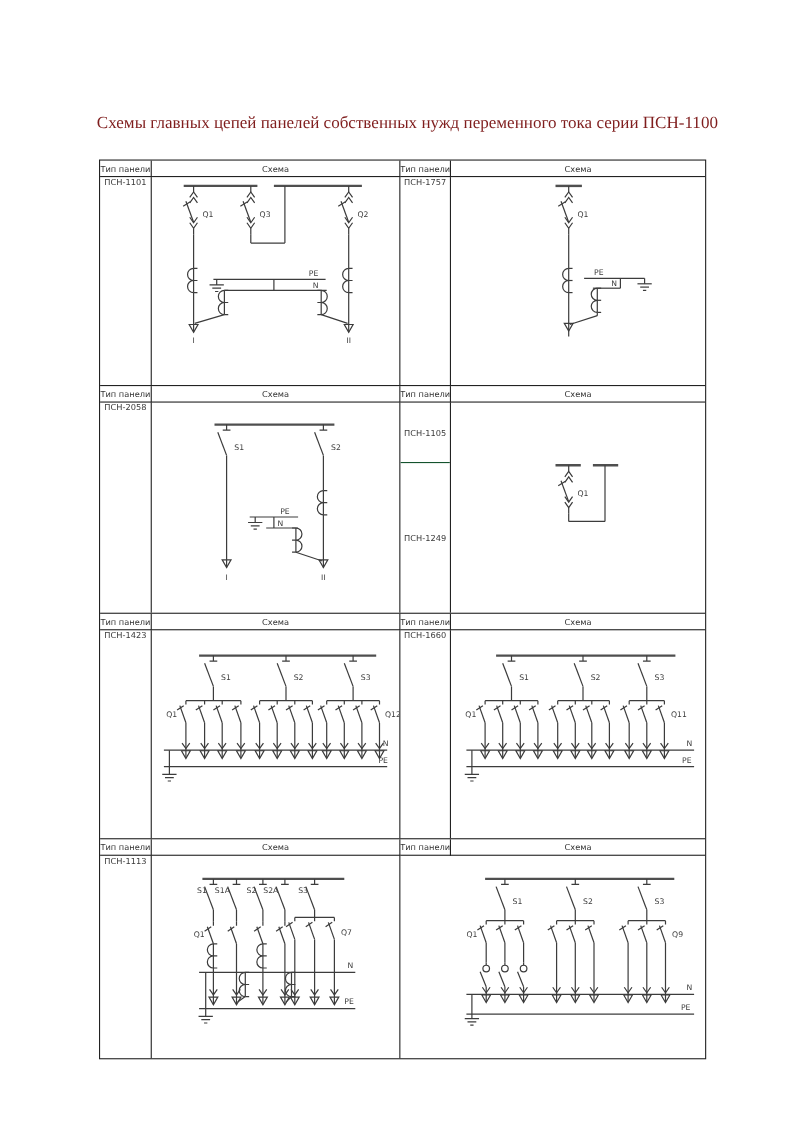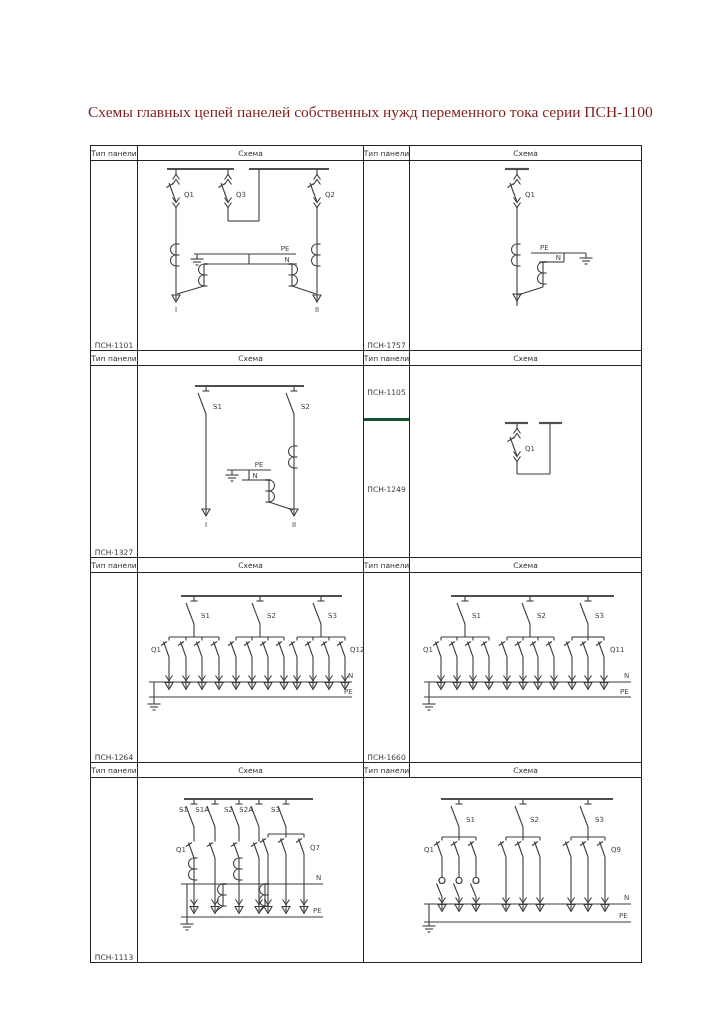--- a/index.html
+++ b/index.html
@@ -10,25 +10,25 @@
   .table{position:absolute;left:90px;top:145px;width:550px;height:816px;border:1px solid #222;}
   .band{position:absolute;left:0;width:550px;border-bottom:1px solid #222;box-sizing:border-box;}
   .b1{top:0;height:205px}.b2{top:205px;height:207px}.b3{top:412px;height:205px}
   .b4{top:617px;height:199px;border-bottom:none}
   .hdr{position:absolute;top:0;height:15px;box-sizing:border-box;border-bottom:1px solid #222;
        border-right:1px solid #222;display:flex;align-items:center;justify-content:center;
        font-family:"DejaVu Sans",sans-serif;font-size:7.5px;color:#333;white-space:nowrap;overflow:hidden;}
   .cell{position:absolute;top:15px;bottom:0;box-sizing:border-box;border-right:1px solid #222;overflow:hidden;}
   .c1{left:0;width:47px}.c2{left:47px;width:226px}.c3{left:273px;width:46px}
   .c4{left:319px;width:231px;border-right:none}
-  .type{display:flex;align-items:flex-end;justify-content:center;}
+  .type{display:flex;align-items:flex-start;justify-content:center;}
   .type span{font-family:"DejaVu Sans",sans-serif;font-size:7.5px;color:#3a3a3a;white-space:nowrap;}
   .split{display:block;}
   .subcell{position:absolute;left:0;right:0;display:flex;align-items:center;justify-content:center;box-sizing:border-box;}
-  .subcell.top{top:0;height:55px;border-bottom:3px solid #14532d;}
+  .subcell.top{top:0;height:55px;border-bottom:1px solid #14532d;}
   .subcell.bot{top:55px;bottom:0;}
   .subcell span{font-family:"DejaVu Sans",sans-serif;font-size:7.5px;color:#3a3a3a;}
   svg.schem{display:block;}
   svg .ln{stroke:#3c3c3c;stroke-width:1.1;fill:none;}
   svg .bus{stroke:#4f4f4f;stroke-width:2.2;fill:none;}
   svg .t{font-family:"DejaVu Sans",sans-serif;font-size:7px;fill:#3c3c3c;}
   svg .tm{text-anchor:middle}svg .te{text-anchor:end}
 </style>
 </head>
 <body>
@@ -181,21 +181,21 @@
       </div>
     </div>
 
     <div class="band b2">
       <div class="hdr c1">Тип панели</div>
       <div class="hdr c2">Схема</div>
       <div class="hdr c3">Тип панели</div>
       <div class="hdr c4">Схема</div>
 
       <div class="cell c1 type">
-          <span>ПСН-1327</span>
+          <span>ПСН-2058</span>
         </div>
 
       <div class="cell c2">
         <svg class="schem" width="226" height="191" viewBox="137 360 226 191">
           <line class="bus" x1="194" y1="380" x2="303" y2="380"></line>
           <g>
             <use href="#sw" x="205" y="380" class="ln"></use>
             <text class="t" x="212" y="403">S1</text>
             <line class="ln" x1="205" y1="408" x2="205" y2="510"></line>
             <use href="#arrt" x="205" y="503" class="ln"></use>
@@ -247,21 +247,21 @@
       </div>
     </div>
 
     <div class="band b3">
       <div class="hdr c1">Тип панели</div>
       <div class="hdr c2">Схема</div>
       <div class="hdr c3">Тип панели</div>
       <div class="hdr c4">Схема</div>
 
       <div class="cell c1 type">
-          <span>ПСН-1264</span>
+          <span>ПСН-1423</span>
         </div>
 
       <div class="cell c2">
         <svg class="schem" width="226" height="189" viewBox="137 567 226 189">
           <line class="bus" x1="180" y1="590" x2="341" y2="590"></line>
           <g>
             <use href="#sw" x="193" y="590" class="ln"></use>
               <text class="t" x="200" y="612">S1</text>
               <line class="ln" x1="193" y1="618" x2="193" y2="631"></line>
             <use href="#sw" x="259" y="590" class="ln"></use>

